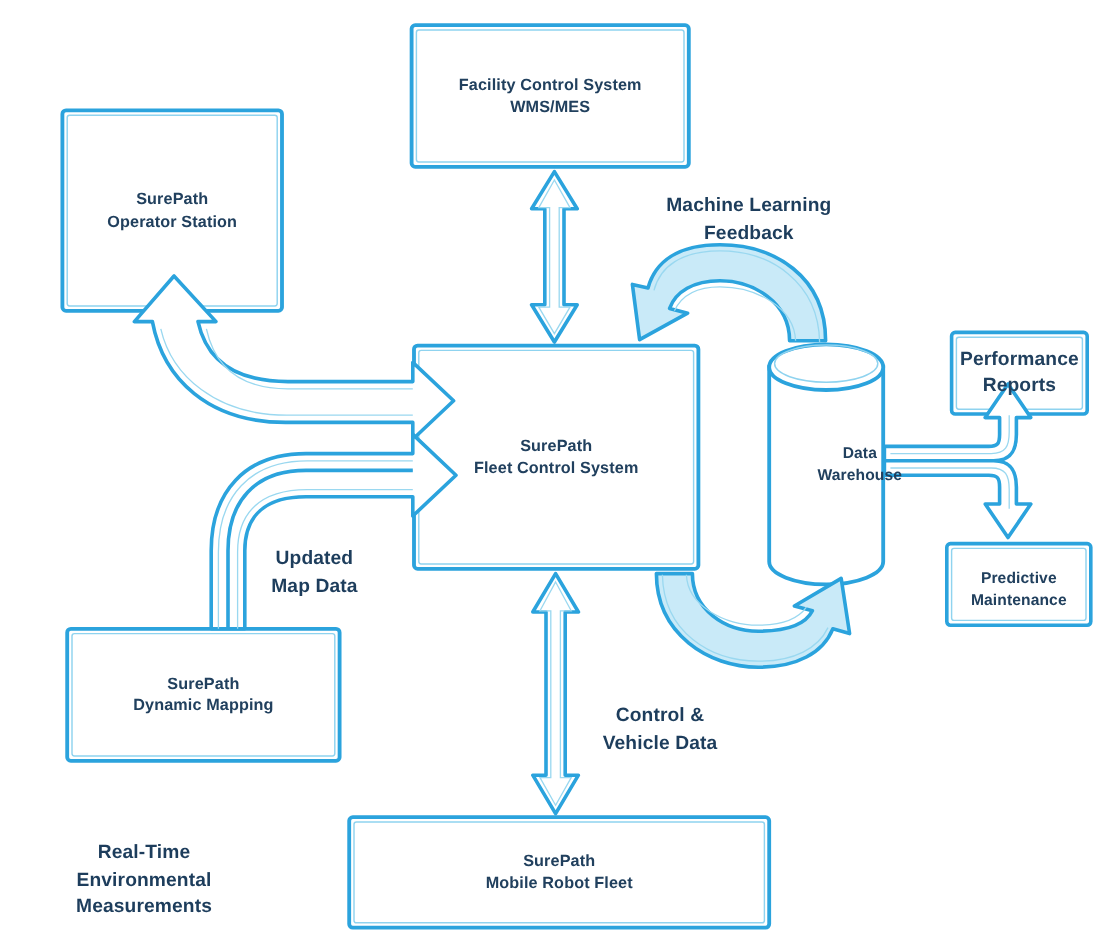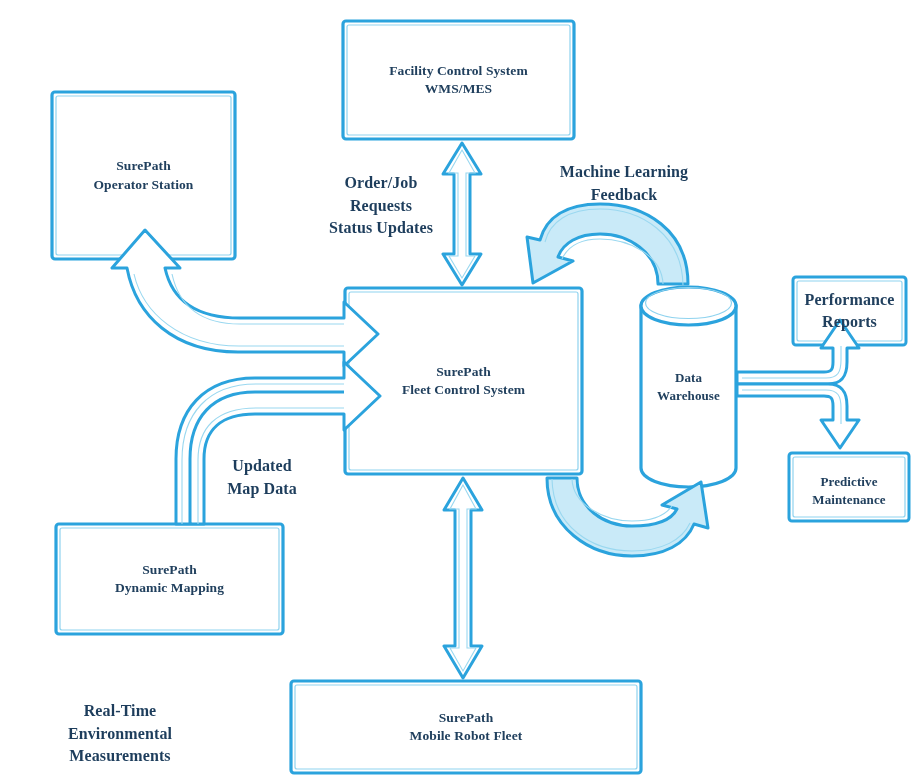--- a/index.html
+++ b/index.html
@@ -4,21 +4,21 @@
 <title>SurePath Fleet Architecture Diagram</title>
 <style>
   html,body{margin:0;padding:0;}
   body{
     width:918px;height:782px;
     background:#ffffff;
     font-family:"Liberation Sans",sans-serif;
     overflow:hidden;
     position:relative;
   }
-  #diagram-root{position:relative;width:918px;height:782px;font-family:Liberation Serif, serif;}
+  #diagram-root{position:relative;width:918px;height:782px;}
 
   svg#diagram-svg{position:absolute;left:0;top:0;width:918px;height:782px;}
 
   .node-label{
     position:absolute;
     display:flex;
     align-items:center;
     justify-content:center;
     text-align:center;
     color:#21405e;
@@ -218,43 +218,42 @@
 
   <div class="node-label" style="left:343px;top:21px;width:231px;height:118px;">Facility Control System
 WMS/MES</div>
 
   <div class="node-label" style="left:52px;top:92px;width:183px;height:167px;">SurePath
 Operator Station</div>
 
   <div class="node-label" style="left:345px;top:288px;width:237px;height:186px;">SurePath
 Fleet Control System</div>
 
-  <div class="node-label" style="left:641px;top:306px;width:95px;height:162px;font-size:13px;">Data
+  <div class="node-label" style="left:641px;top:306px;width:95px;height:162px;font-size:13px;padding-left:28px;">Data
 Warehouse</div>
 
   <div class="node-label" style="left:793px;top:277px;width:113px;height:68px;font-size:16px;">Performance
 Reports</div>
 
   <div class="node-label" style="left:789px;top:453px;width:120px;height:76px;font-size:13px;">Predictive
 Maintenance</div>
 
   <div class="node-label" style="left:56px;top:524px;width:227px;height:110px;">SurePath
 Dynamic Mapping</div>
 
   <div class="node-label" style="left:291px;top:681px;width:350px;height:92px;">SurePath
 Mobile Robot Fleet</div>
 
-  <div class="flow-label" style="left:311px;top:172px;width:140px;">Order/Job
-Requests
-Status Updates</div>
 
   <div class="flow-label" style="left:536px;top:161px;width:176px;">Machine Learning
 Feedback</div>
 
   <div class="flow-label" style="left:200px;top:455px;width:124px;">Updated
 Map Data</div>
 
+  <div class="flow-label" style="left:483px;top:586px;width:134px;">Control &amp;
+Vehicle Data</div>
 
   <div class="flow-label" style="left:35px;top:700px;width:170px;">Real-Time
 Environmental
 Measurements</div>
 
 </div>
 
 </body></html>

